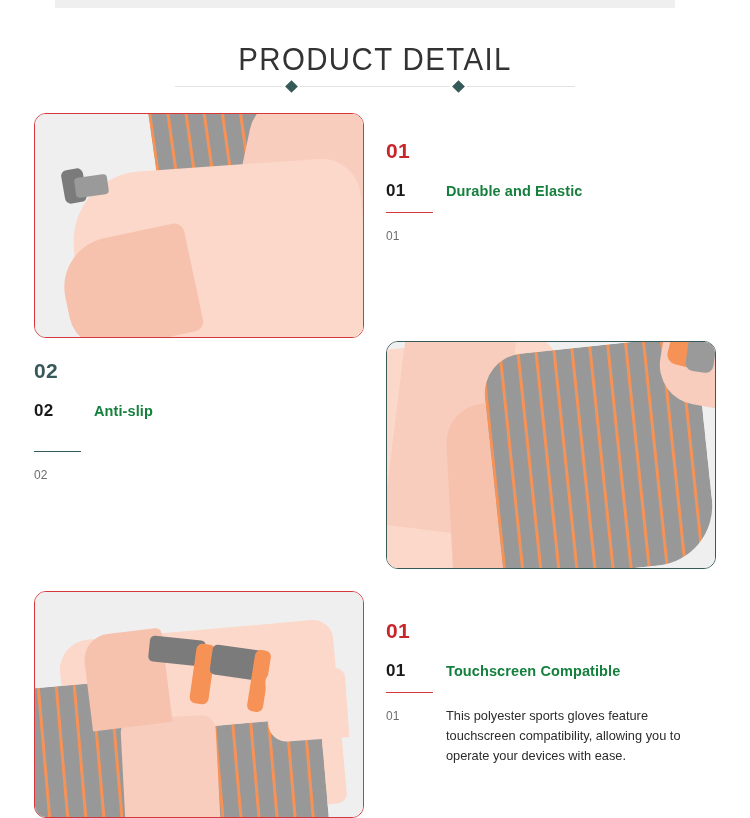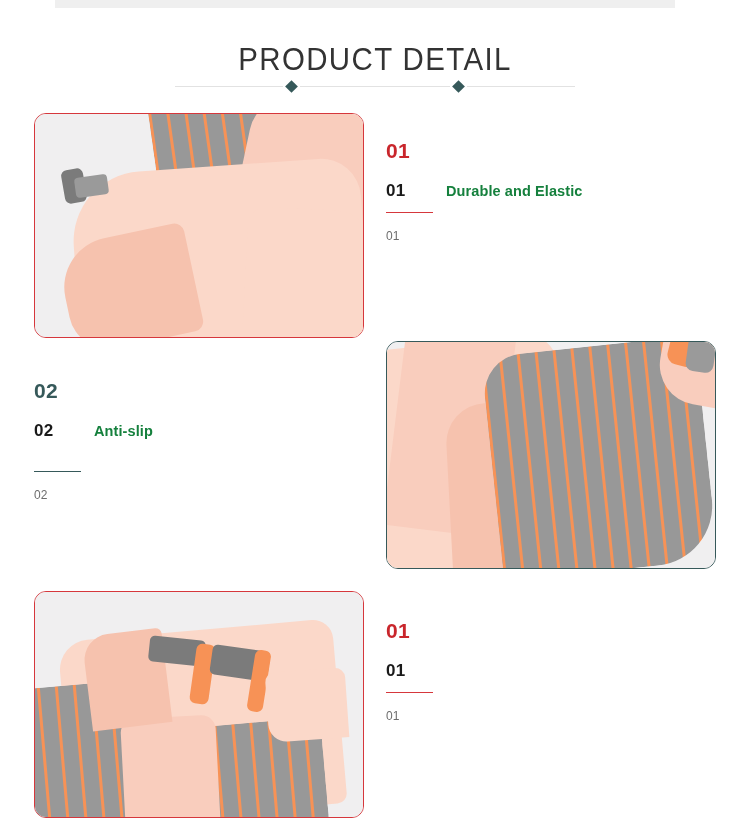--- a/index.html
+++ b/index.html
@@ -106,21 +106,21 @@
     background-color: #989898;
     background-image:
       repeating-linear-gradient(90deg, #f79256 0 3px, transparent 3px 18px),
       repeating-linear-gradient(0deg, transparent 0 9px, #989898 9px 18px);
     background-size: 18px 18px, 18px 18px;
   }
 
   
   .block { position: absolute; width: 330px; }
   .blk1 { left: 386px; top: 140px; }
-  .blk2 { left: 34px;  top: 360px; margin-top: 20px; }
+  .blk2 { left: 34px;  top: 360px; }
   .blk3 { left: 386px; top: 620px; }
 
   .big-num {
     font-size: 21px;
     font-weight: 700;
     line-height: 1;
     letter-spacing: 0.3px;
   }
   .big-num.red  { color: #c9262c; }
   .big-num.teal { color: #36595a; }
@@ -251,18 +251,20 @@
     <div class="darkgr" style="left:176px;top:56px;width:58px;height:30px;border-radius:5px;transform:rotate(8deg);"></div>
     <div class="orange" style="left:216px;top:58px;width:16px;height:62px;border-radius:6px;transform:rotate(9deg);"></div>
     <div class="pink2" style="left:232px;top:78px;width:80px;height:70px;border-radius:10px 10px 0 18px;transform:rotate(-4deg);"></div>
   </div>
 </div>
 
 <div class="block blk3">
   <div class="big-num red">01</div>
   <div class="title-row">
     <div class="title-num">01</div>
+    <div class="title-txt">Touchscreen Compatible</div>
   </div>
   <div class="divider red"></div>
   <div class="body-row">
     <div class="body-num">01</div>
+    <div class="body-txt">This polyester sports gloves feature touchscreen compatibility, allowing you to operate your devices with ease.</div>
   </div>
 </div>
 
 </body></html>

